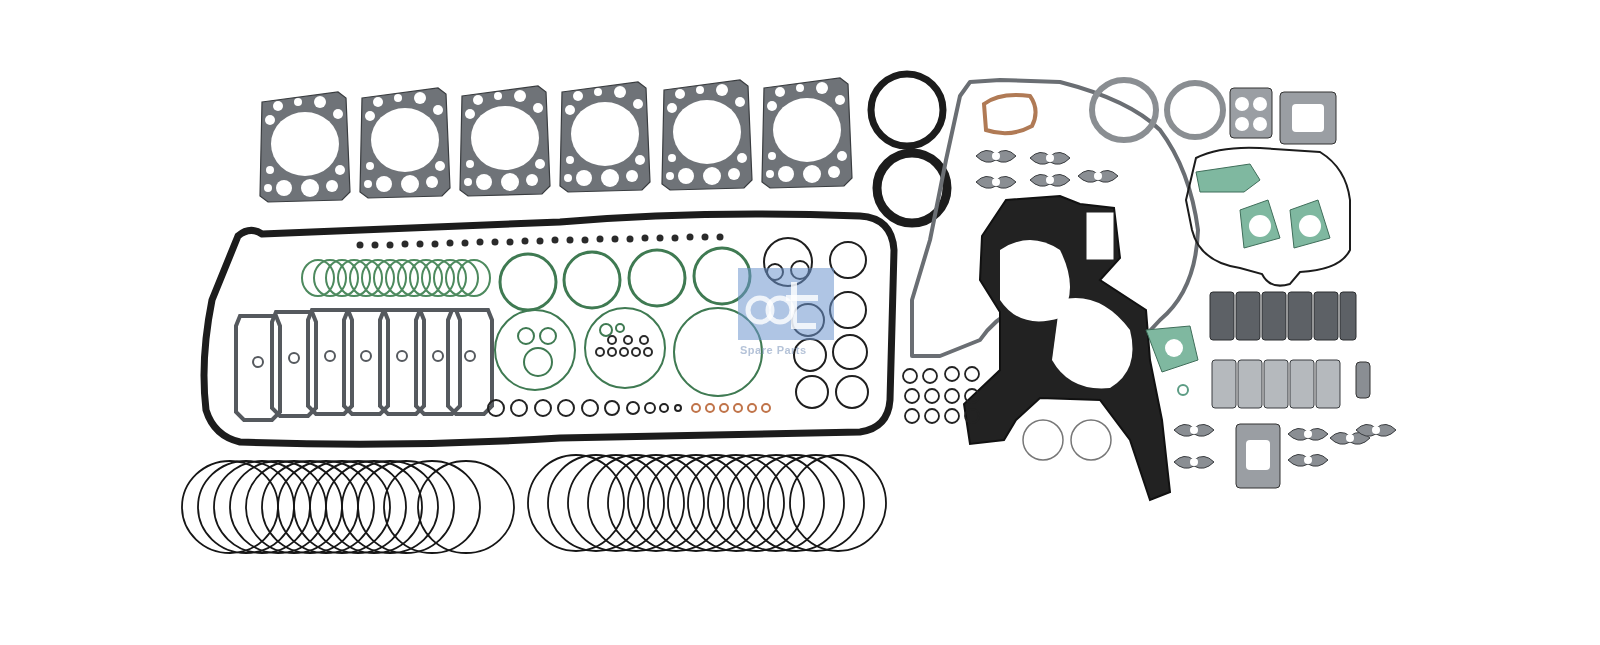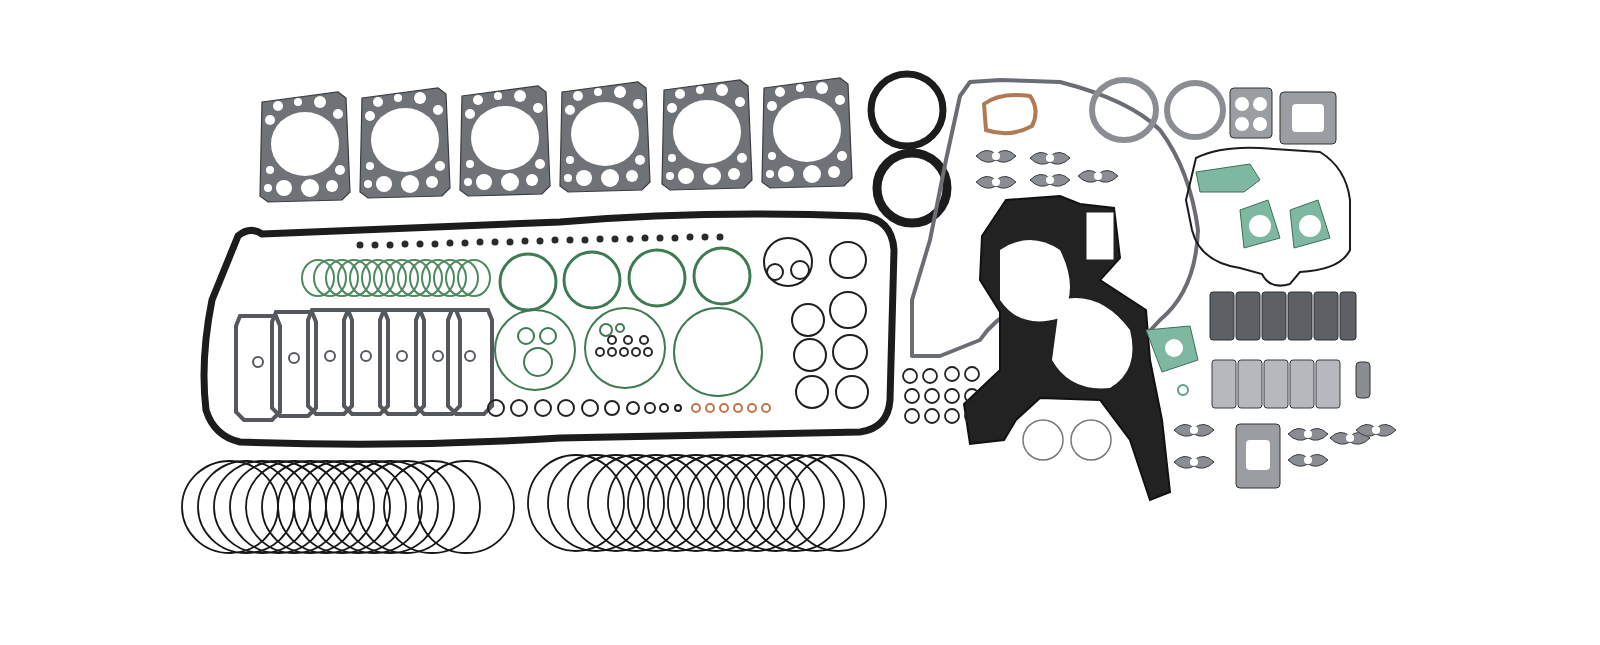--- a/index.html
+++ b/index.html
@@ -294,13 +294,24 @@
     <rect x="1236" y="424" width="44" height="64" rx="4" fill="#9a9ea3" stroke="#333" stroke-width="1"></rect>
     <rect x="1246" y="440" width="24" height="30" rx="4" fill="#fff"></rect>
     <use href="#smallgasket" x="1288" y="424"></use>
     <use href="#smallgasket" x="1288" y="450"></use>
     <use href="#smallgasket" x="1330" y="428"></use>
     <use href="#smallgasket" x="1356" y="420"></use>
     <rect x="1356" y="362" width="14" height="36" rx="4" fill="#8a8e93" stroke="#333" stroke-width="1"></rect>
   </g>
 </svg>
 
+<div class="wm">
+  <div class="wm-box">
+    <svg width="96" height="72" viewBox="0 0 96 72">
+      <circle cx="22" cy="42" r="12" fill="none" stroke="rgba(255,255,255,0.8)" stroke-width="5"></circle>
+      <circle cx="42" cy="42" r="12" fill="none" stroke="rgba(255,255,255,0.8)" stroke-width="5"></circle>
+      <path d="M56,14 L56,58 L78,58" fill="none" stroke="rgba(255,255,255,0.8)" stroke-width="6"></path>
+      <path d="M48,30 L80,30" fill="none" stroke="rgba(255,255,255,0.8)" stroke-width="6"></path>
+    </svg>
+  </div>
+  <div class="wm-text">Spare Parts</div>
 </div>
+</div>
 
 </body></html>

